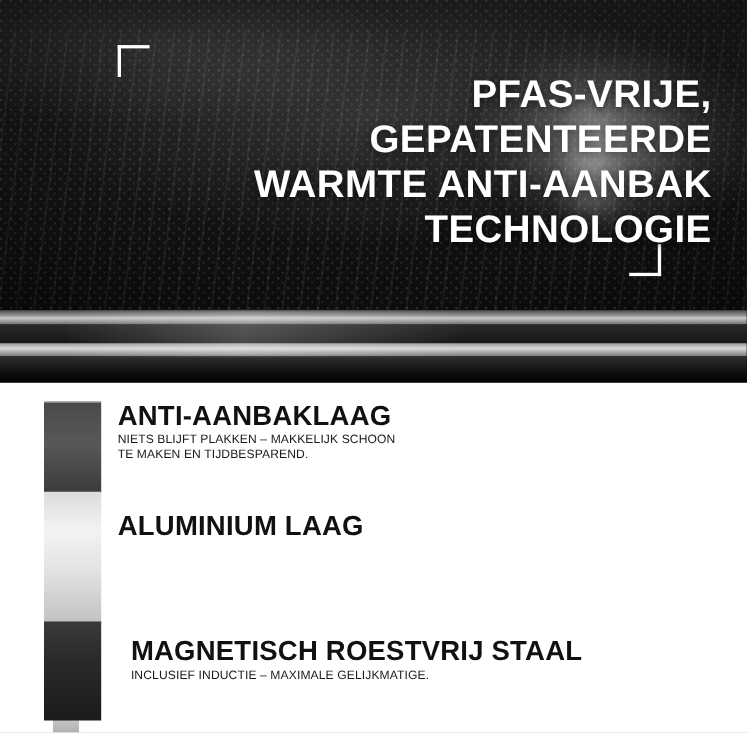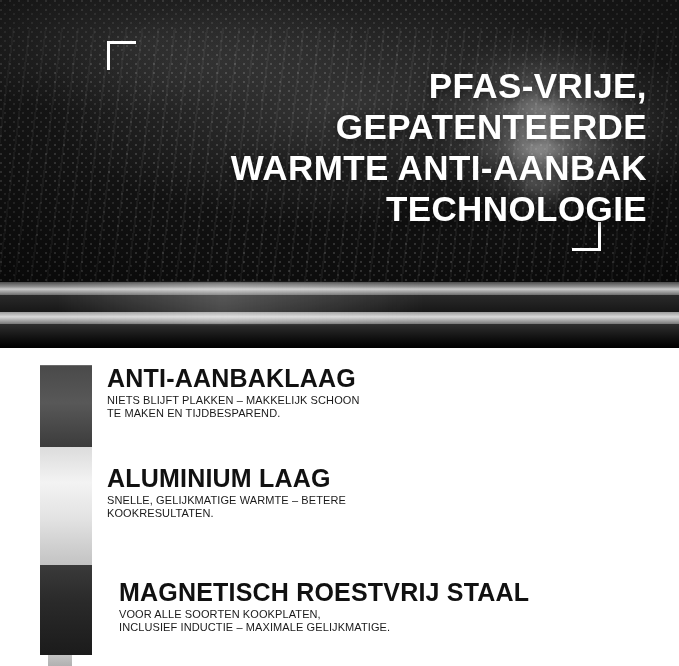--- a/index.html
+++ b/index.html
@@ -293,28 +293,23 @@
     <div class="block block-1">
       <h3>ANTI-AANBAKLAAG</h3>
       <p>
         <span>NIETS BLIJFT PLAKKEN – MAKKELIJK SCHOON</span>
         <span>TE MAKEN EN TIJDBESPAREND.</span>
       </p>
     </div>
 
     <div class="block block-2">
       <h3>ALUMINIUM LAAG</h3>
-      <p>
-        <span>SNELLE, GELIJKMATIGE WARMTE – BETERE</span>
-        <span>KOOKRESULTATEN.</span>
-      </p>
     </div>
 
     <div class="block block-3">
       <h3>MAGNETISCH ROESTVRIJ STAAL</h3>
       <p>
-        <span>VOOR ALLE SOORTEN KOOKPLATEN,</span>
         <span>INCLUSIEF INDUCTIE – MAXIMALE GELIJKMATIGE.</span>
       </p>
     </div>
 
   </div>
 </div>
 
 </body></html>

